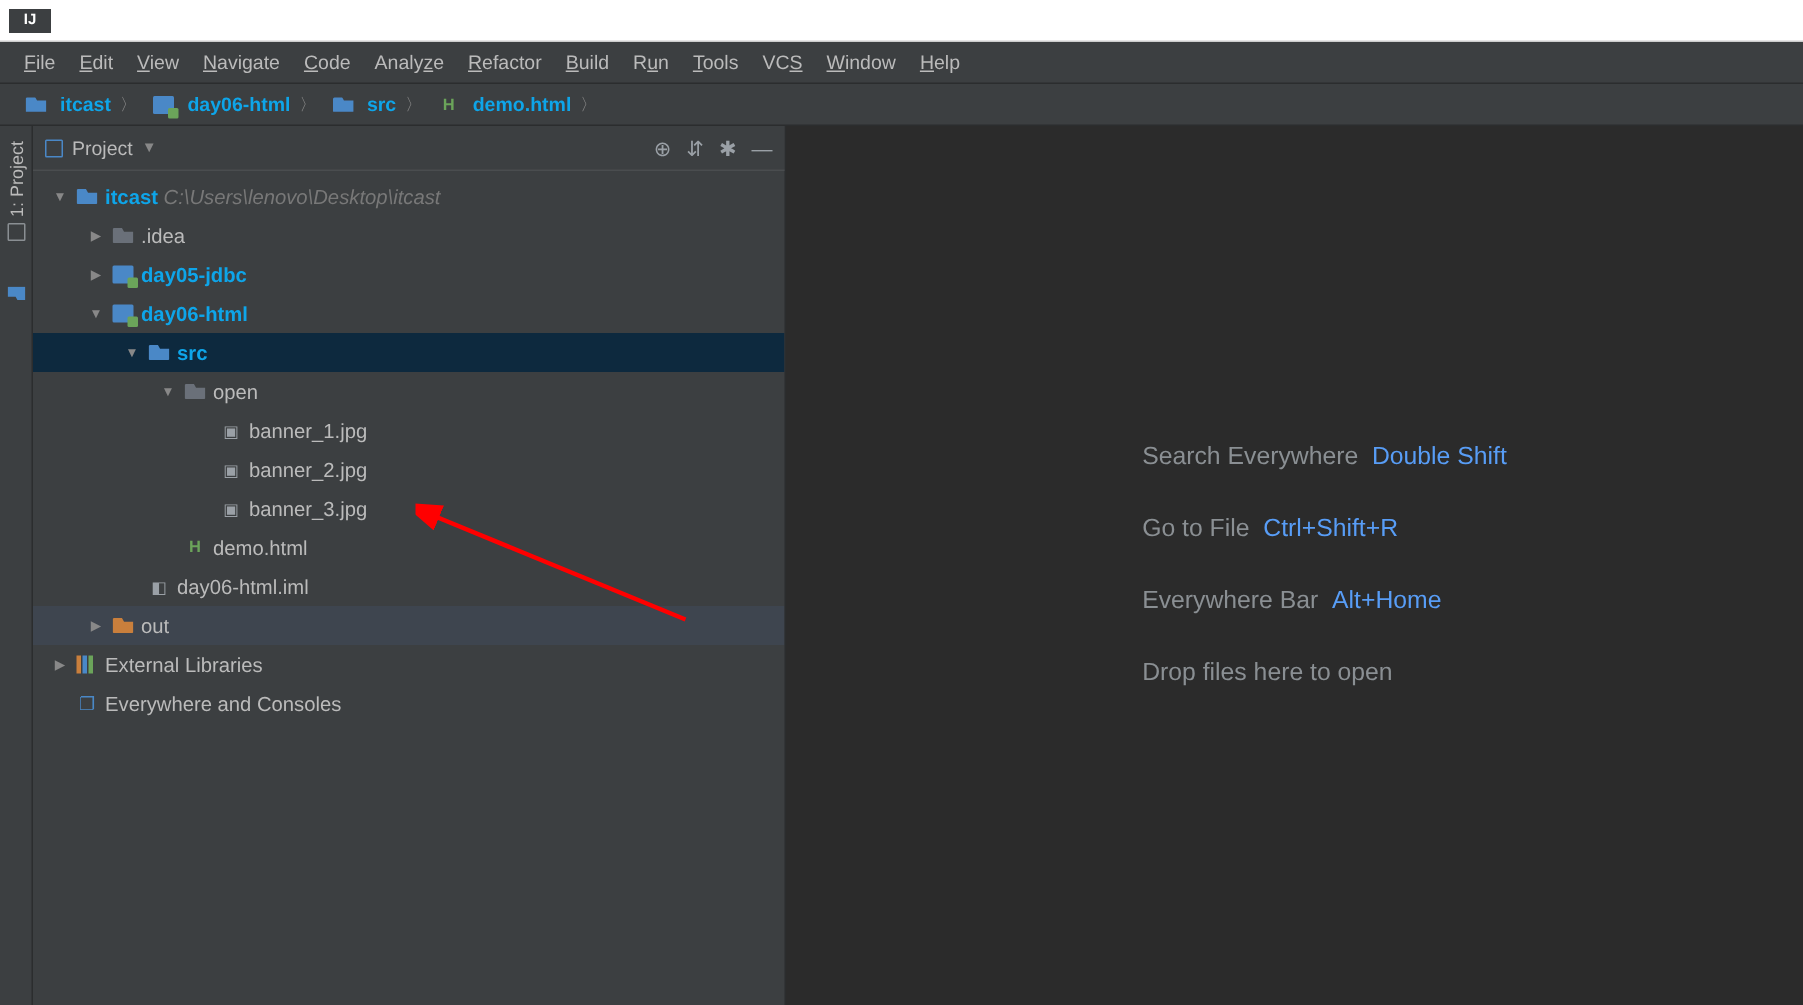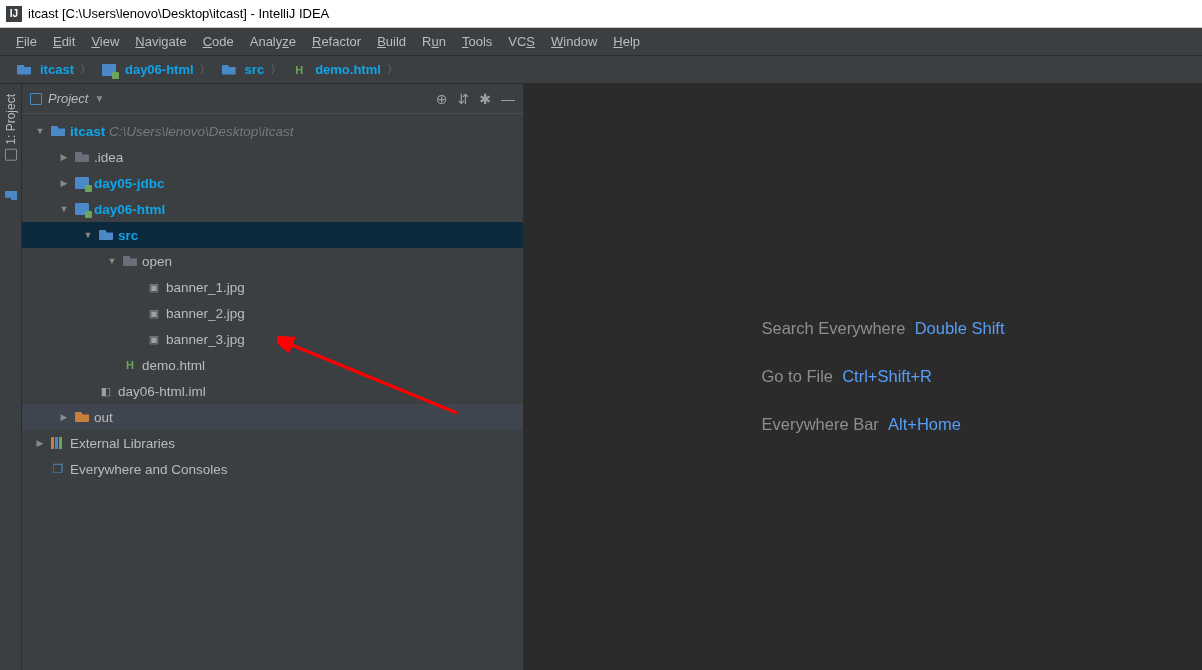--- a/index.html
+++ b/index.html
@@ -1,30 +1,30 @@
 <!DOCTYPE html>
 <html><head>
 <meta charset="utf-8">
 <style>
   * { margin: 0; padding: 0; box-sizing: border-box; font-family: "Segoe UI", Arial, sans-serif; }
   body { background: #fff; width: 1202px; height: 670px; overflow: hidden; }
   .title-bar { height: 28px; background: #fff; display: flex; align-items: center; padding-left: 6px; gap: 6px; font-size: 13px; color: #000; border-bottom: 1px solid #ccc;}
-  .app-icon { width: 16px; height: 16px; background: #3c3f41; display: inline-flex; align-items: center; justify-content: center; color:#fff; font-size:10px; font-weight:bold;}
+  .app-icon { width: 28px; height: 16px; background: #3c3f41; display: inline-flex; align-items: center; justify-content: center; color:#fff; font-size:10px; font-weight:bold;}
   .menu-bar { height: 28px; background: #3c3f41; display: flex; align-items: center; padding-left: 8px; color: #bbbbbb; font-size: 13px; border-bottom: 1px solid #2b2d2e;}
   .menu-item { padding: 0 8px; cursor: pointer; }
   .menu-item u { text-decoration: underline; }
   .nav-bar { height: 28px; background: #3c3f41; display: flex; align-items: center; padding-left: 10px; color: #bbbbbb; font-size: 13px; border-bottom: 1px solid #2b2d2e;}
   .crumb { display: flex; align-items: center; gap: 4px; padding: 0 2px; }
   .crumb-sep { color: #888; padding: 0 4px; font-size: 11px;}
   .body { display: flex; height: calc(100% - 84px); background: #3c3f41;}
   .gutter { width: 22px; background: #3c3f41; border-right: 1px solid #2b2d2e; display: flex; flex-direction: column; align-items: center; padding-top: 10px; gap: 30px;}
   .gutter-label { writing-mode: vertical-rl; transform: rotate(180deg); color: #bbbbbb; font-size: 12px; cursor: pointer; display:flex; align-items:center; gap:4px;}
   .project-panel { width: 502px; background: #3c3f41; border-right: 1px solid #2b2d2e; display: flex; flex-direction: column;}
   .panel-head { height: 30px; display: flex; align-items: center; padding: 0 8px; color: #bbbbbb; font-size: 13px; justify-content: space-between; background:#3c3f41; border-bottom:1px solid #4a4d4f;}
-  .panel-head-left { display: flex; align-items: center; gap: 6px; font-style: italic;}
+  .panel-head-left { display: flex; align-items: center; gap: 6px;}
   .panel-head-icons { display: flex; align-items: center; gap: 10px; color:#9aa0a6; font-size:14px;}
   .tree { flex: 1; overflow: auto; font-size: 13.5px; color: #bbbbbb; padding-top: 4px;}
   .tree-row { height: 26px; display: flex; align-items: center; cursor: pointer; white-space: nowrap;}
   .tree-row.selected { background: #4b6eaf22; }
   .tree-row.highlighted { background: #0d293e; }
   .tw { display: inline-flex; align-items: center; }
   .toggle { width: 12px; text-align: center; color: #888; font-size: 9px; }
   .node-icon { width: 16px; height: 16px; display: inline-flex; align-items:center; justify-content:center; margin: 0 4px;}
   .ic-folder { background:#6a7079; border-radius:1px; width:14px; height:10px; clip-path: polygon(0 0, 45% 0, 55% 25%, 100% 25%, 100% 100%, 0 100%); }
   .ic-folder.blue { background:#4a88c7; }
@@ -47,21 +47,20 @@
   .arrow-svg { position: absolute; left: 277px; top: 333px; pointer-events:none;}
   .ic-square { width:12px;height:12px;border:1.5px solid #4a88c7; border-radius:1px;}
   .folder-ic-sm { width:12px;height:9px;background:#4a88c7;clip-path:polygon(0 0,45% 0,55% 25%,100% 25%,100% 100%,0 100%);display:inline-block;}
   .tab-ic-sm{width:12px;height:12px;border:1.5px solid #8a8f93;border-radius:1px;display:inline-block;}
 </style>
 </head>
 <body>
 
 <div class="title-bar">
   <span class="app-icon">IJ</span>
-  <span>itcast [C:\Users\lenovo\Desktop\itcast] - IntelliJ IDEA</span>
 </div>
 
 <div class="menu-bar">
   <span class="menu-item"><u>F</u>ile</span>
   <span class="menu-item"><u>E</u>dit</span>
   <span class="menu-item"><u>V</u>iew</span>
   <span class="menu-item"><u>N</u>avigate</span>
   <span class="menu-item"><u>C</u>ode</span>
   <span class="menu-item">Analy<u>z</u>e</span>
   <span class="menu-item"><u>R</u>efactor</span>
@@ -237,20 +236,21 @@
           </span>
       </div>
     </div>
   </div>
 
   <div class="editor">
     <div class="hints">
       <div><span>Search Everywhere</span>&nbsp;&nbsp;<span class="shortcut">Double Shift</span></div>
       <div><span>Go to File</span>&nbsp;&nbsp;<span class="shortcut">Ctrl+Shift+R</span></div>
       <div><span>Everywhere Bar</span>&nbsp;&nbsp;<span class="shortcut">Alt+Home</span></div>
+      <div><span>Drop files here to open</span></div>
     </div>
   </div>
 </div>
 
 <svg class="arrow-svg" width="200" height="100">
   <defs>
       <marker id="ah" markerWidth="10" markerHeight="10" refX="2" refY="3" orient="auto">
         <path d="M0,0 L0,6 L9,3 z" fill="#ff0000"></path>
       </marker>
     </defs>

